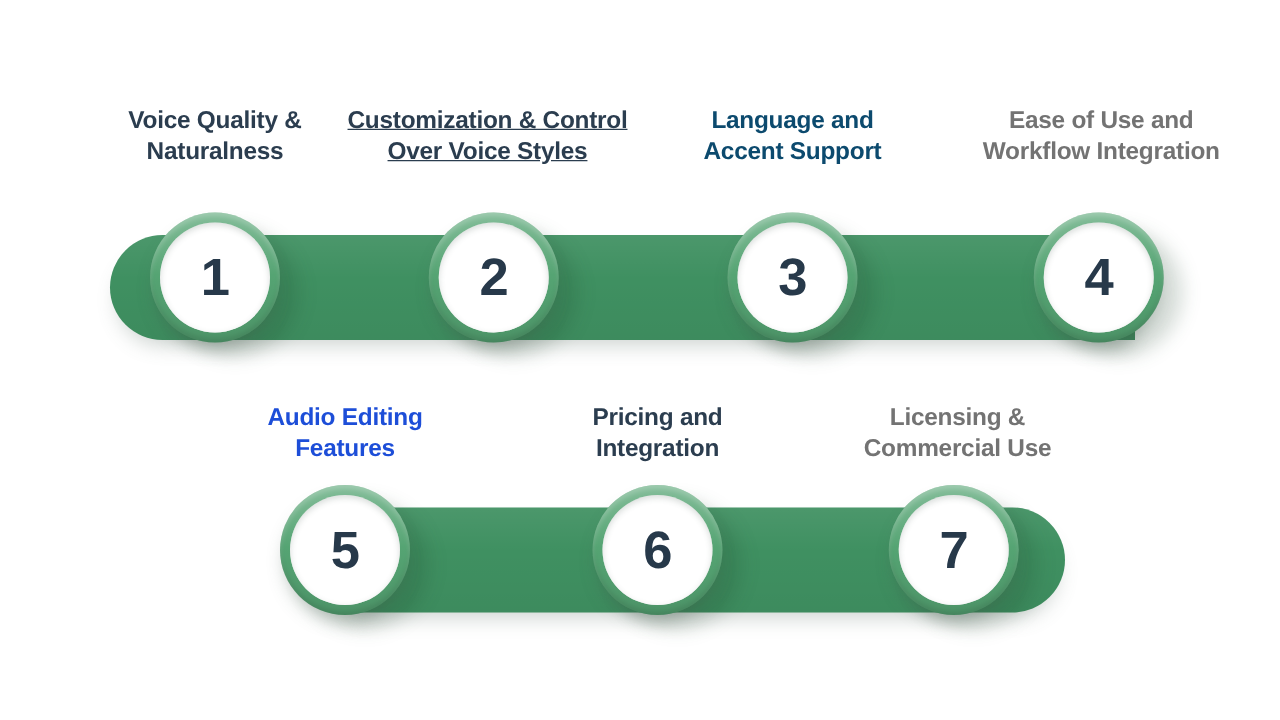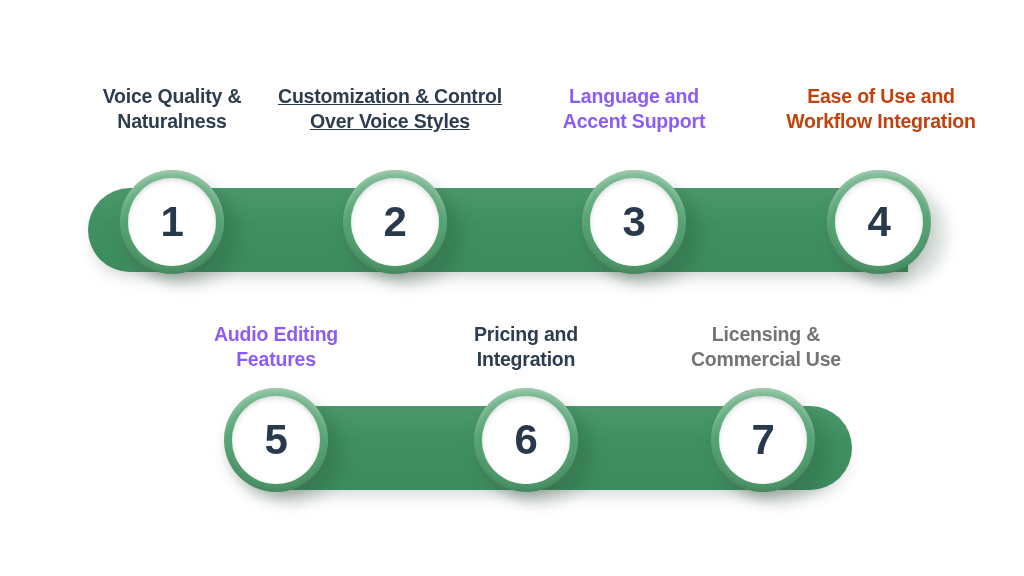--- a/index.html
+++ b/index.html
@@ -152,43 +152,43 @@
           <div class="node-num" style="color: rgb(39, 57, 74);">1</div>
         </div>
       </div>
       <div class="label" style="left: 265px; top: 84px; width: 250px; color: rgb(43, 61, 79); text-decoration: underline;">Customization &amp; Control
 Over Voice Styles</div>
       <div class="node" style="left: 343px; top: 170px; background: rgb(85, 164, 115);">
         <div class="node-inner">
           <div class="node-num" style="color: rgb(39, 57, 74);">2</div>
         </div>
       </div>
-      <div class="label" style="left: 544px; top: 84px; width: 180px; color: #8b5cf6;">Language and
+      <div class="label" style="left: 544px; top: 84px; width: 180px; color: #0c4a6e;">Language and
 Accent Support</div>
       <div class="node" style="left: 582px; top: 170px; background: rgb(85, 164, 115);">
         <div class="node-inner">
           <div class="node-num" style="color: rgb(39, 57, 74);">3</div>
         </div>
       </div>
-      <div class="label" style="left: 773px; top: 84px; width: 216px; color: #c2410c;">Ease of Use and
+      <div class="label" style="left: 773px; top: 84px; width: 216px; color: #737373;">Ease of Use and
 Workflow Integration</div>
       <div class="node" style="left: 827px; top: 170px; background: rgb(85, 164, 115);">
         <div class="node-inner">
           <div class="node-num" style="color: rgb(39, 57, 74);">4</div>
         </div>
       </div>
     </div>
     <div class="row">
       <div class="bar-wrap" style="left: 276px; top: 406px; width: 576px; height: 84px;">
         <div class="bar cap-right" style="background: rgb(63, 144, 97);"></div>
       </div>
       <div class="cast-shadow" style="left: 240px; top: 400px;"></div>
       <div class="cast-shadow" style="left: 490px; top: 400px;"></div>
       <div class="cast-shadow" style="left: 727px; top: 400px;"></div>
-      <div class="label" style="left: 186px; top: 322px; width: 180px; color: #8b5cf6;">Audio Editing
+      <div class="label" style="left: 186px; top: 322px; width: 180px; color: #1d4ed8;">Audio Editing
 Features</div>
       <div class="node" style="left: 224px; top: 388px; background: rgb(85, 164, 115);">
         <div class="node-inner">
           <div class="node-num" style="color: rgb(39, 57, 74);">5</div>
         </div>
       </div>
       <div class="label" style="left: 436px; top: 322px; width: 180px; color: rgb(43, 61, 79);">Pricing and
 Integration</div>
       <div class="node" style="left: 474px; top: 388px; background: rgb(85, 164, 115);">
         <div class="node-inner">

